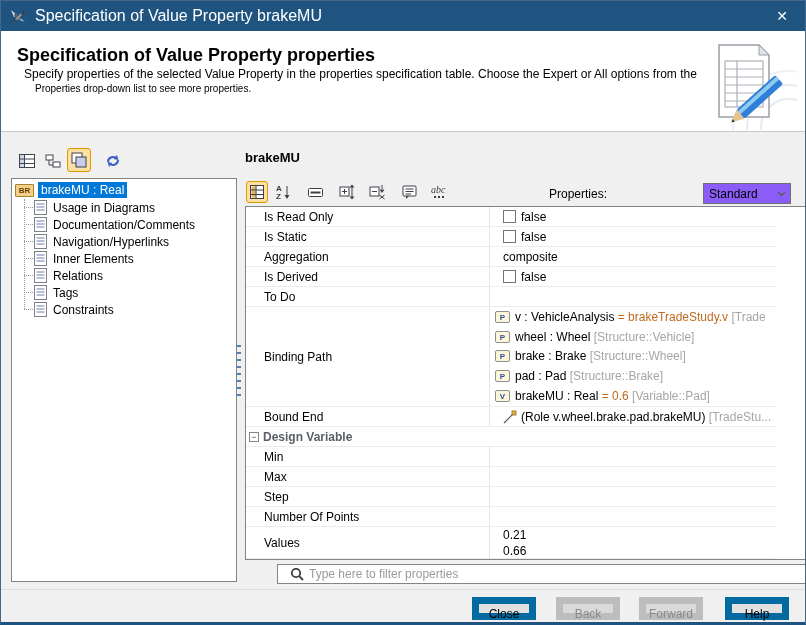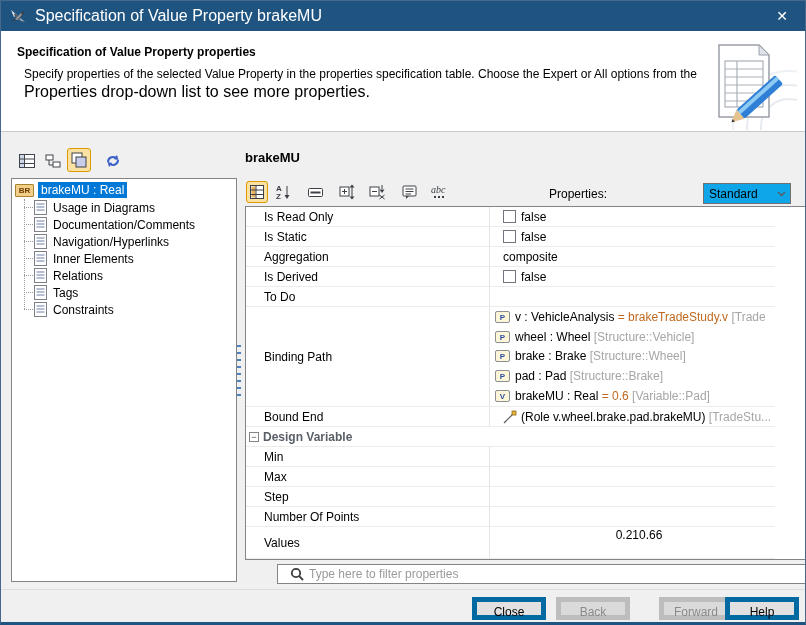--- a/index.html
+++ b/index.html
@@ -11,23 +11,23 @@
   
   .titlebar { position:absolute; top:0; left:0; width:100%; height:30px; background:#1f5480;
     display:flex; align-items:center; }
   .titlebar .logo { margin-left:9px; width:16px; height:16px; flex:0 0 auto; }
   .titlebar .title { color:#ffffff; font-size:16px; margin-left:9px; flex:1; }
   .titlebar .close { width:46px; height:30px; color:#ffffff; font-size:14px; line-height:30px;
     text-align:center; cursor:default; }
   
   .header { position:absolute; top:30px; left:0; width:100%; height:101px; background:#ffffff;
     border-bottom:1px solid #c8c8c8; overflow:hidden; }
-  .header .h-title { position:absolute; left:16px; top:14px; font-size:12px; font-weight:bold; color:#000; }
+  .header .h-title { position:absolute; left:16px; top:14px; font-size:18px; font-weight:bold; color:#000; }
   .header .h-desc1 { position:absolute; left:23px; top:36px; font-size:12px; color:#000; }
-  .header .h-desc2 { position:absolute; left:23px; top:52px; font-size:16px; color:#000; }
+  .header .h-desc2 { position:absolute; left:34px; top:52px; font-size:10px; color:#000; }
   .header .doc-art { position:absolute; right:8px; top:4px; width:108px; height:95px; }
   
   .tool { position:absolute; width:24px; height:24px; border:1px solid transparent; border-radius:3px;
     display:flex; align-items:center; justify-content:center; }
   .tool.selected { background:#fbe1a2; border-color:#e09700; }
   
   .panel-title { position:absolute; left:244px; top:149px; font-size:13px; font-weight:bold; color:#000; }
   
   .treepanel { position:absolute; left:10px; top:177px; width:226px; height:404px;
     background:#ffffff; border:1px solid #848484; font-size:12px; overflow:hidden; }
@@ -42,21 +42,21 @@
   .tree-item::before { content:""; position:absolute; left:0; top:8px; width:9px; border-top:1px dotted #9a9a9a; }
   .tree-item svg { margin-right:6px; flex:0 0 auto; }
   
   .grip { position:absolute; left:236px; top:344px; width:4px; height:52px;
     background:repeating-linear-gradient(#4f81bd 0 2px, transparent 2px 7px); }
   
   .rtool { position:absolute; top:180px; width:22px; height:22px; border:1px solid transparent;
     border-radius:3px; display:flex; align-items:center; justify-content:center; }
   .rtool.selected { background:#fbe1a2; border-color:#e09700; }
   .props-label { position:absolute; top:186px; right:198px; font-size:12px; color:#000; }
-  .combo { position:absolute; top:182px; right:14px; width:88px; height:21px; background:#0ea5e9;
+  .combo { position:absolute; top:182px; right:14px; width:88px; height:21px; background:#8b5cf6;
     border:1px solid #707070; display:flex; align-items:center; }
   .combo .val { flex:1; font-size:12px; padding-left:5px; }
   .combo .btn { width:17px; height:100%; display:flex; align-items:center; justify-content:center; }
   
   .proptable { position:absolute; left:244px; top:205px; width:588px; height:354px;
     background:#ffffff; border:1px solid #848484; font-size:12px; overflow:hidden; }
   .rows { position:absolute; left:0; top:0; width:529px; }
   .prow { display:flex; align-items:center; border-bottom:1px solid #ececec; }
   .prow .lbl { width:243px; padding-left:18px; flex:0 0 auto; color:#000; }
   .prow .valcell { flex:1; align-self:stretch; border-left:1px solid #e4e4e4; padding-left:13px;
@@ -82,22 +82,22 @@
   .vscroll .arr.up { top:0; } .vscroll .arr.down { bottom:0; }
   .vscroll .thumb { position:absolute; left:0; top:130px; width:17px; height:95px; background:#cdcdcd; }
   
   .filterbox { position:absolute; left:244px; top:563px; width:548px; height:20px; background:#ffffff;
     border:1px solid #848484; display:flex; align-items:center; padding-left:12px;margin-left:32px; }
   .filterbox input { border:none; outline:none; flex:1; font-size:12px; margin-left:5px;
     font-family:"Liberation Sans","DejaVu Sans",sans-serif; color:#444; background:transparent; }
   .filterbox input::placeholder { color:#9a9a9a; }
   
   .buttonbar { position:absolute; left:0; top:588px; width:100%; height:34px; border-top:1px solid #dcdcdc; }
-  .dbtn { position:absolute; top:7px; height:23px; width:74px; font-size:12px; text-align:center;
-    line-height:21px; background:#e1e1e1; border:5px solid #0369a1; color:#000; }
+  .dbtn { position:absolute; top:7px; height:23px; width:64px; font-size:12px; text-align:center;
+    line-height:21px; background:#e1e1e1; border:7px solid #0369a1; color:#000; }
   .dbtn.disabled { background:#dadada; border-color:#bdbdbd; color:#8a8a8a; }
 </style>
 </head>
 <body>
 
 <div class="dialog">
 
   <div class="titlebar">
     <svg class="logo" viewBox="0 0 16 16">
       <polygon points="1,2 7,7 4,9" fill="#dfe3e8"></polygon>
@@ -431,21 +431,21 @@
       <div class="prow" style="height:20px;">
         <span class="lbl">Step</span>
         <span class="valcell"></span>
       </div>
       <div class="prow" style="height:20px;">
         <span class="lbl">Number Of Points</span>
         <span class="valcell"></span>
       </div>
       <div class="prow" style="height:32px;justify-content:space-between;">
         <span class="lbl">Values</span>
-        <span class="valcell values-lines" style="align-items:flex-start; justify-content:center; display:flex;">
+        <span class="valcell values-lines" style="flex-direction:column; align-items:flex-start; justify-content:center; display:flex;">
           <span>0.21</span>
           <span>0.66</span>
         </span>
       </div>
     </div>
 
     <div class="vscroll">
       <span class="arr up">
         <svg width="9" height="6" viewBox="0 0 9 6">
             <polyline points="1,5 4.5,1.5 8,5" fill="none" stroke="#505050" stroke-width="1.3"></polyline>
@@ -464,17 +464,17 @@
     <svg width="14" height="14" viewBox="0 0 14 14">
       <circle cx="6" cy="6" r="4.2" fill="none" stroke="#3c3c3c" stroke-width="1.8"></circle>
       <line x1="9.2" y1="9.2" x2="13" y2="13" stroke="#3c3c3c" stroke-width="1.8"></line>
     </svg>
     <input type="text" placeholder="Type here to filter properties" style="">
   </div>
 
   <div class="buttonbar">
     <div class="dbtn" style="left:471px;">Close</div>
     <div class="dbtn disabled" style="left:555px;">Back</div>
-    <div class="dbtn disabled" style="left:658px;">Forward</div>
+    <div class="dbtn disabled" style="left:638px;">Forward</div>
     <div class="dbtn" style="left:724px;">Help</div>
   </div>
 
 </div>
 
 </body></html>

